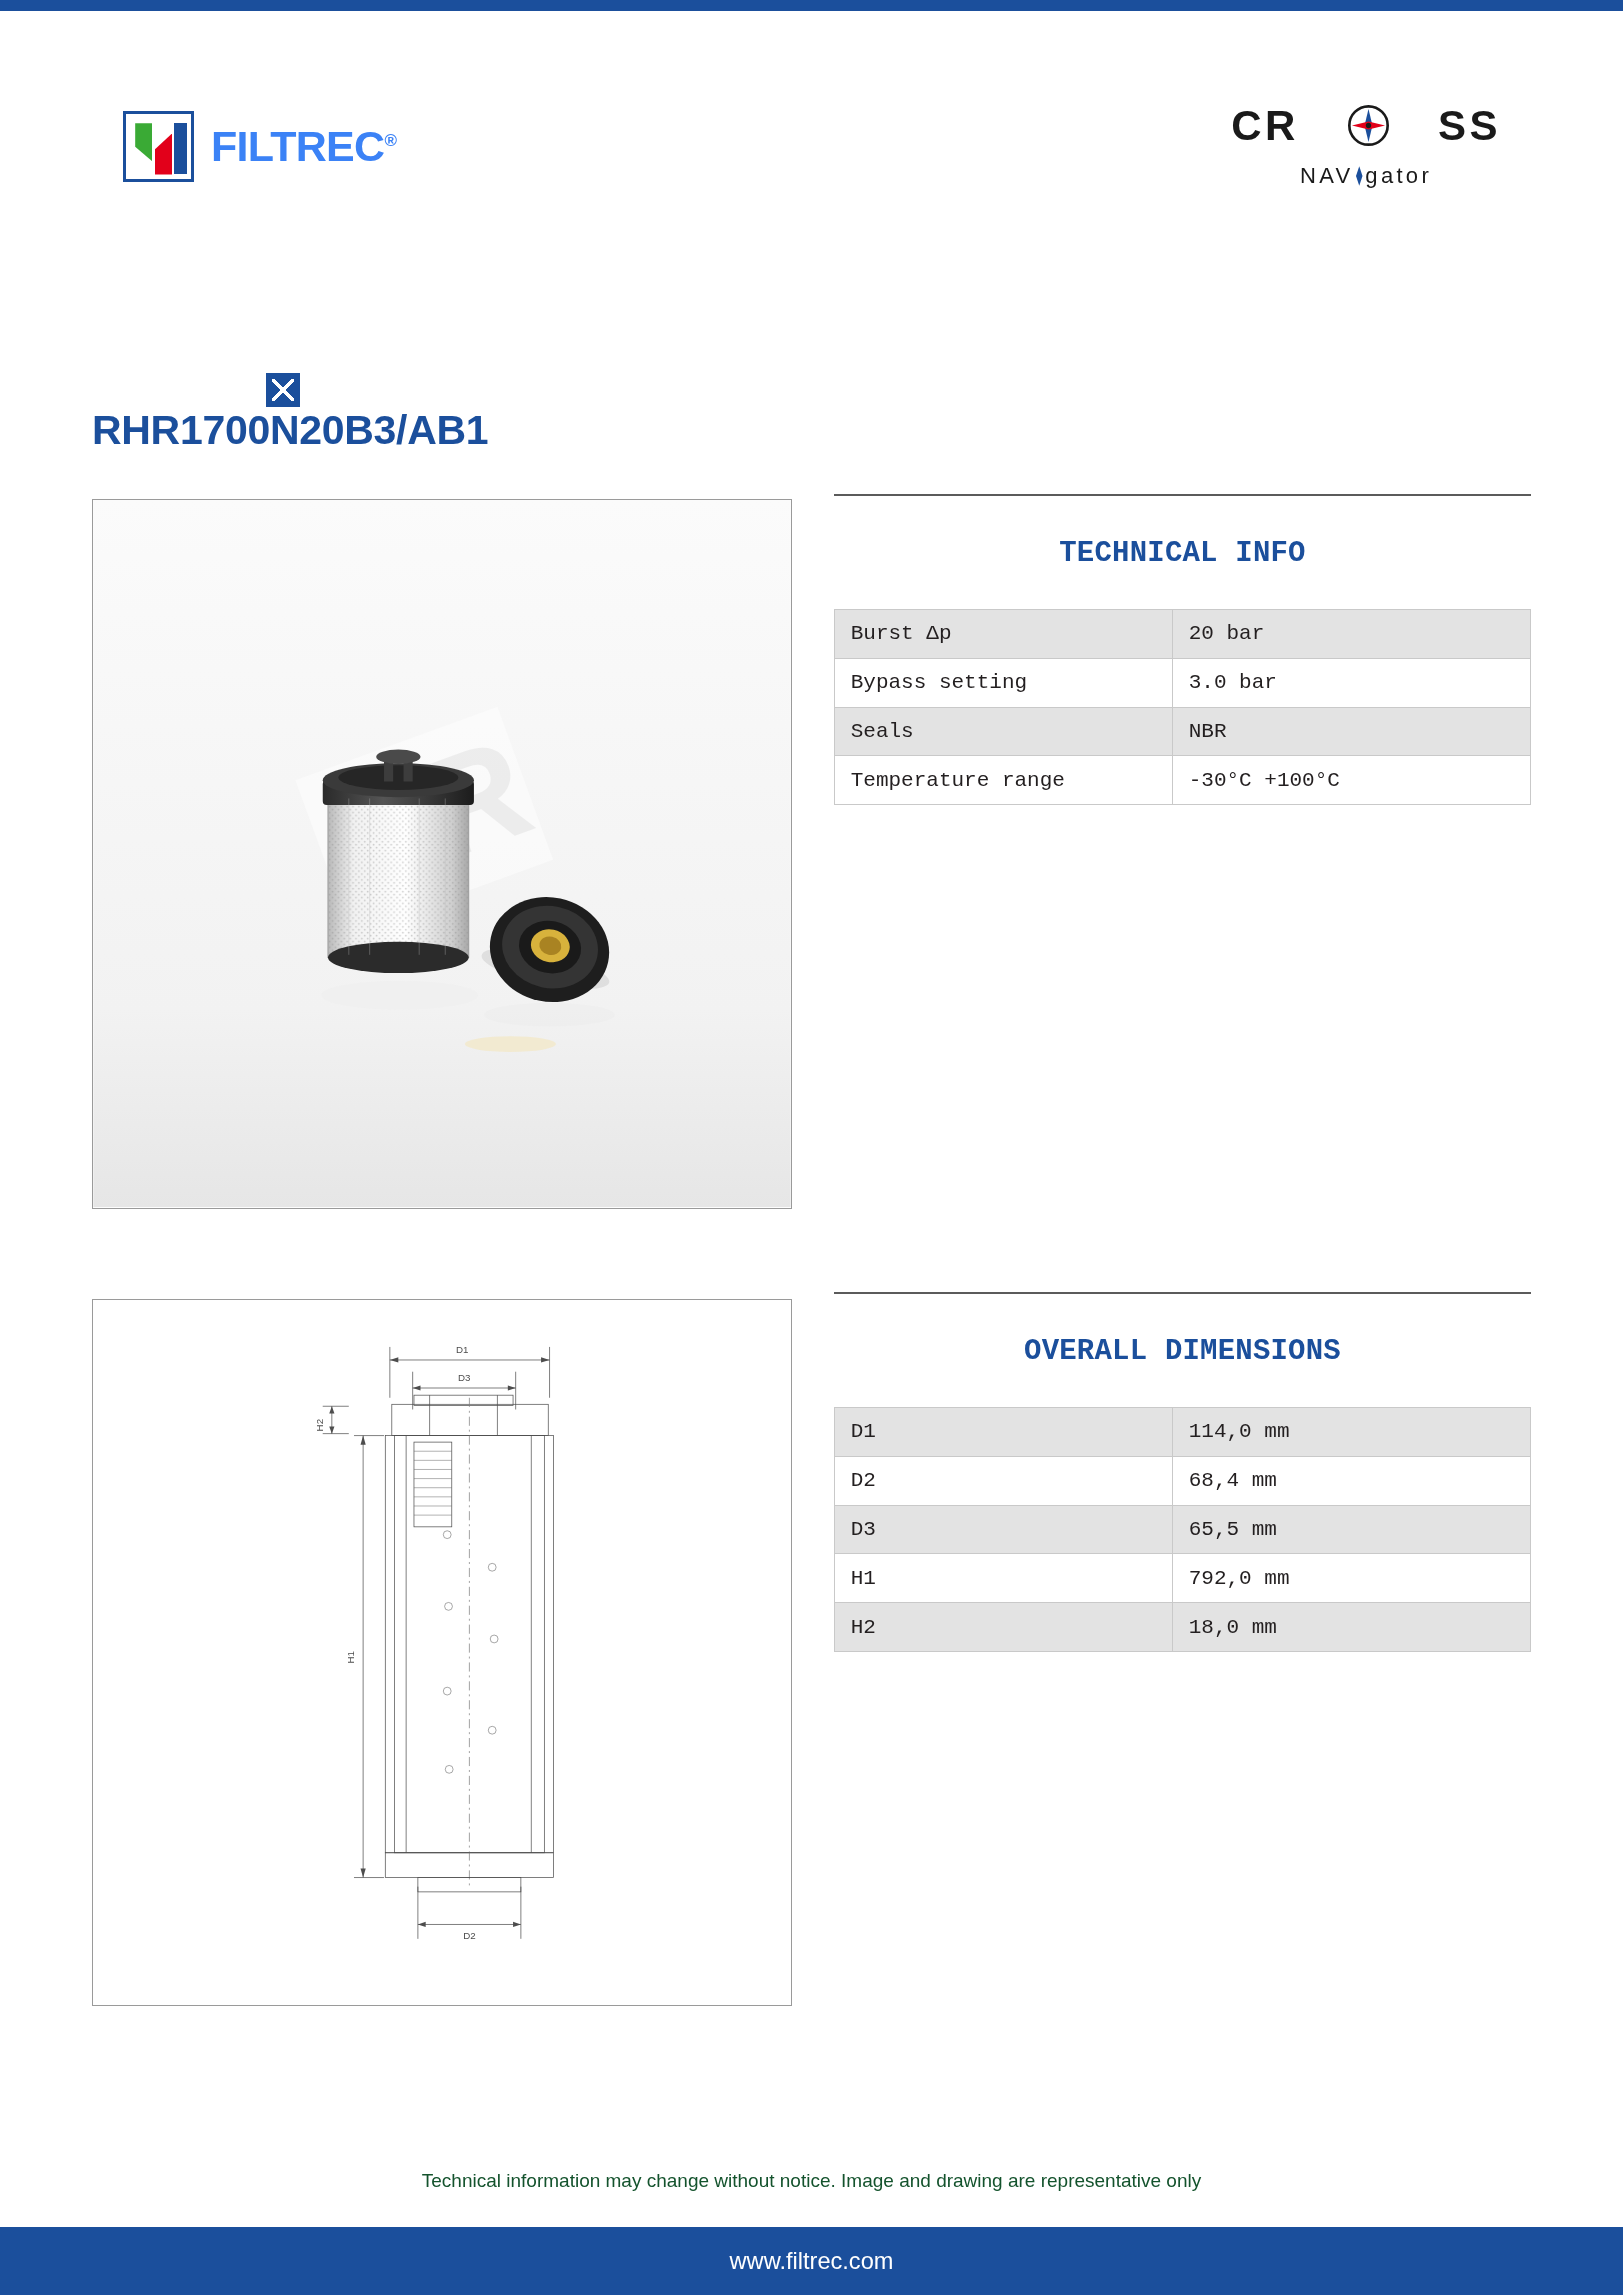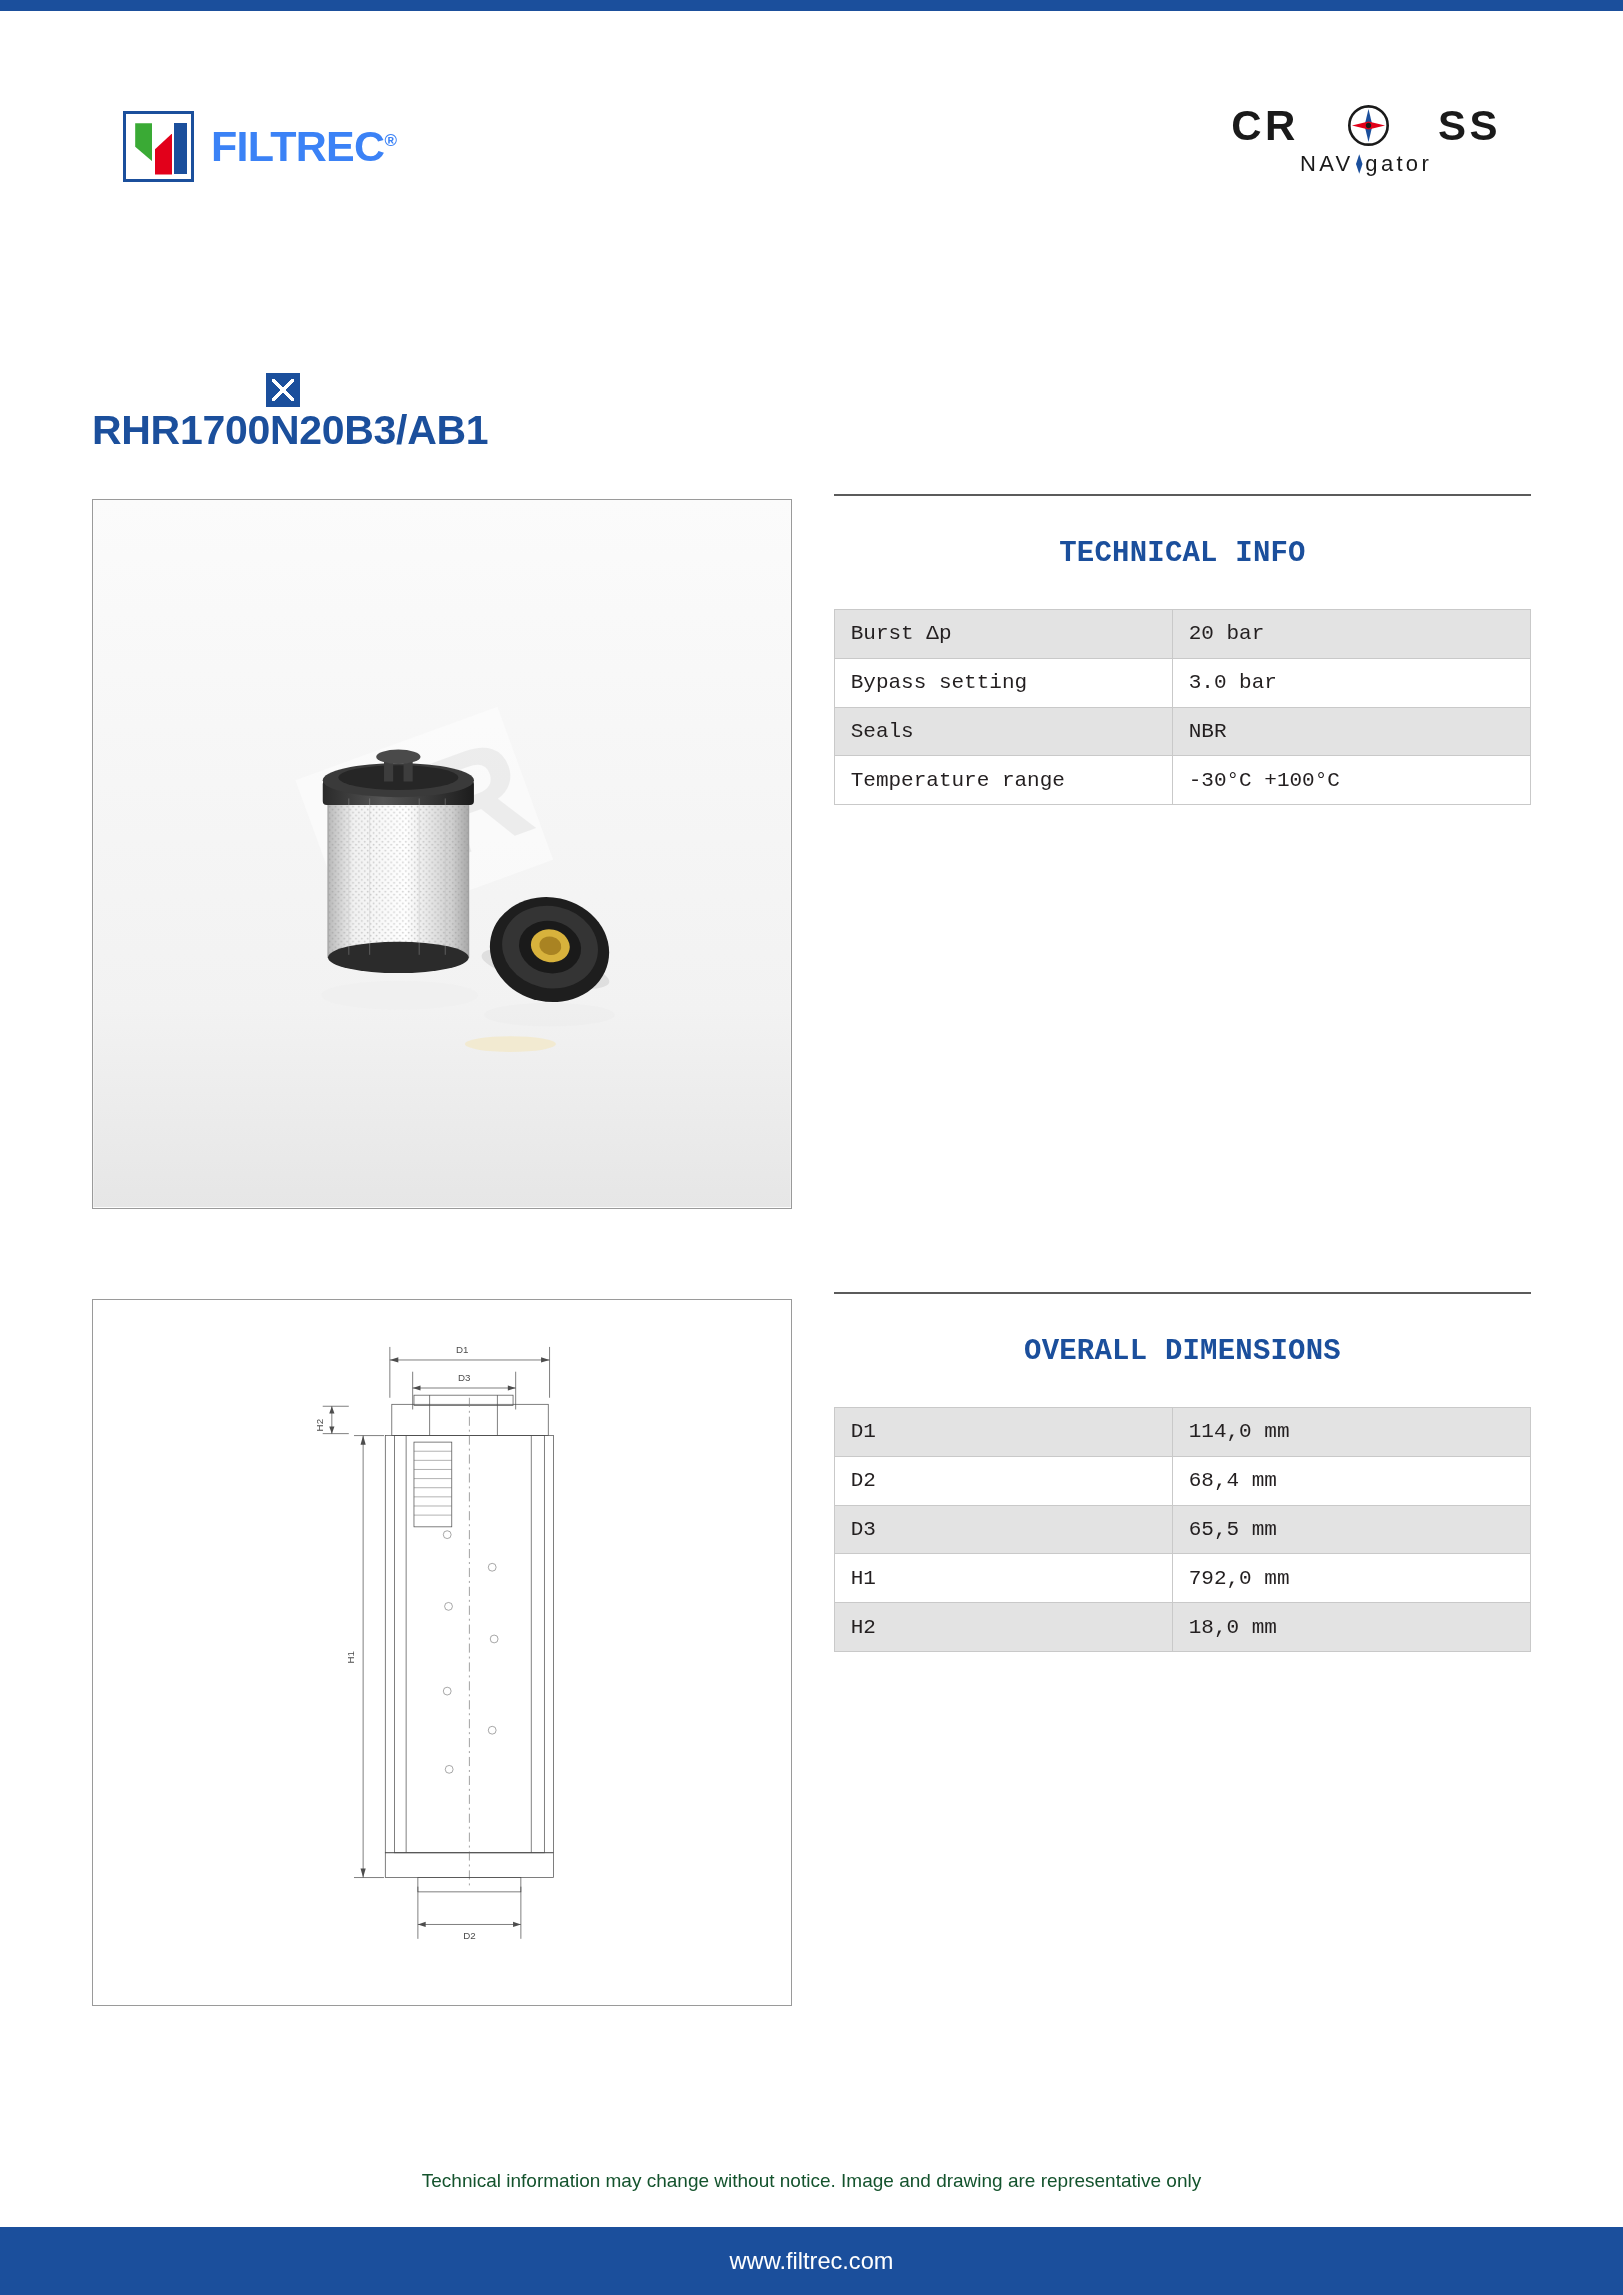--- a/index.html
+++ b/index.html
@@ -94,21 +94,21 @@
     width: 41px;
     height: 41px;
     position: relative;
     margin: 0 1.3px;
     vertical-align: middle;
   }
   .nav-word {
     font-size: 22px;
     letter-spacing: 3.3px;
     color: #1a1a1a;
-    margin-top: 4px;
+    margin-top: 16px;
     display: flex;
     justify-content: center;
     align-items: center;
   }
   .nav-word .needle {
     display: inline-block;
     width: 10.5px;
     height: 22px;
     position: relative;
     margin: 0 0.7px;

